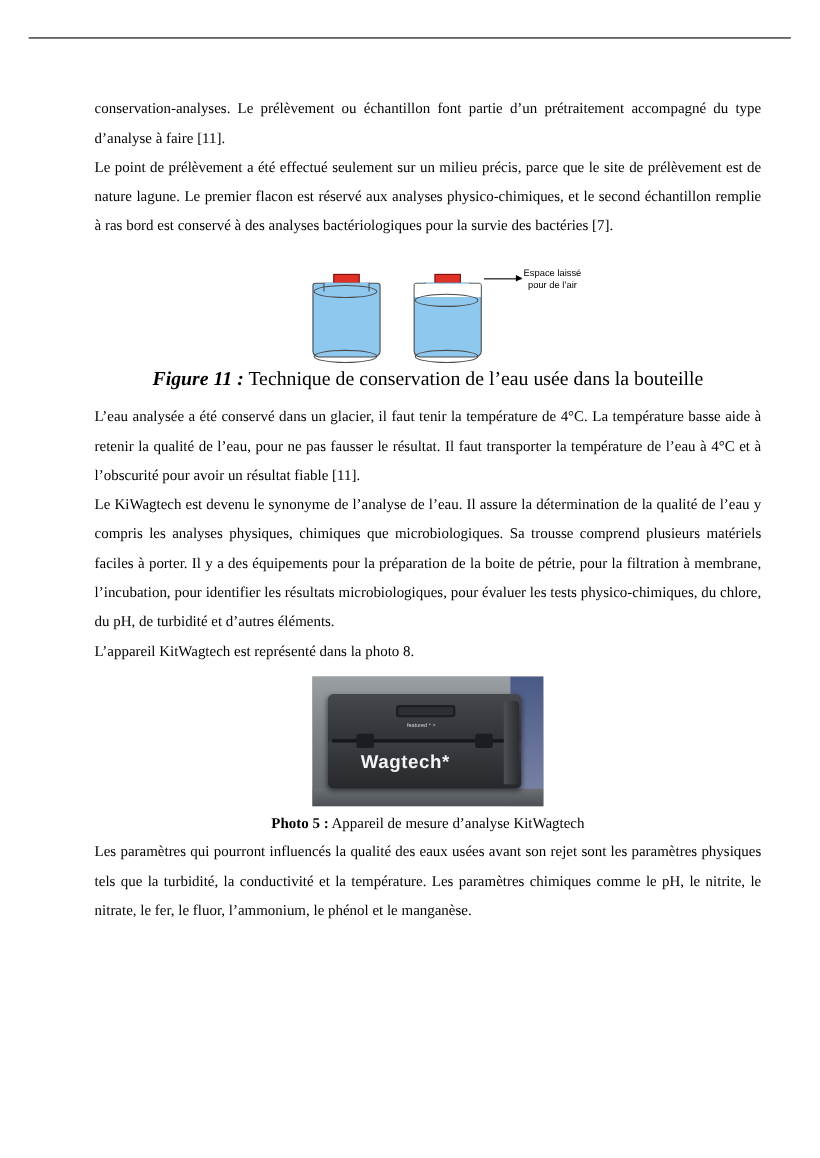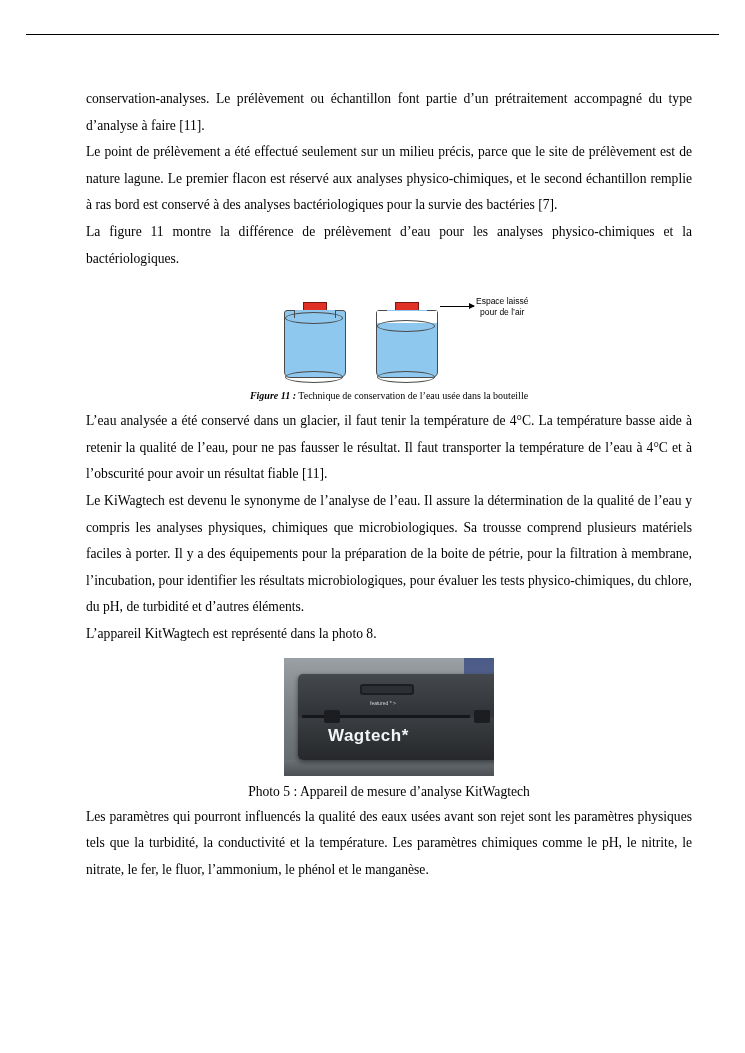--- a/index.html
+++ b/index.html
@@ -40,38 +40,38 @@
   }
   .para {
     margin-bottom: 0px;
   }
   .figure-wrap {
     margin-top: 8px;
     text-align: center;
   }
   .fig-caption {
     text-align: center;
-    font-size: 10px;
+    font-size: 18px;
     line-height: 20px;
     margin-top: 4px;
-    margin-bottom: 2px;
+    margin-bottom: 12px;
   }
   .fig-caption .lbl {
     font-weight: bold;
     font-style: italic;
   }
   .photo-caption {
     text-align: center;
     font-size: 13.6px;
     line-height: 20px;
     margin-top: 6px;
     margin-bottom: 2px;
   }
   .photo-caption .lbl {
-    font-weight: normal;
+    font-weight: bold;
   }
   h2.section {
     font-size: 13.6px;
     font-weight: bold;
     margin: 26px 0 2px 0;
     line-height: 24px;
   }
   h2.section .num {
     display: inline-block;
     width: 52px;
@@ -186,21 +186,20 @@
   }
   .photo .case {
     position: absolute;
     left: 14px;
     top: 16px;
     width: 176px;
     height: 86px;
     background: linear-gradient(180deg,#45484c 0%, #303337 48%, #3a3d41 52%, #26282b 100%);
     border-radius: 5px;
     box-shadow: 0 2px 5px rgba(0,0,0,0.5);
-    padding-left: 42px;
   }
   .photo .case .split {
     position: absolute; left: 4px; top: 41px; width: 168px; height: 3px;
     background: #15171a;
   }
   .photo .case .handle {
     position: absolute; left: 62px; top: 10px; width: 50px; height: 7px;
     border: 2px solid #1c1e21; border-radius: 3px; background: #2c2f33;
   }
   .photo .case .brand {
@@ -245,21 +244,20 @@
 </style>
 </head>
 <body>
 
 <div class="page">
 
   <div class="topline"></div>
 
   <p class="para">conservation-analyses. Le prélèvement ou échantillon font partie d’un prétraitement accompagné du type d’analyse à faire [11].</p>
   <p class="para">Le point de prélèvement a été effectué seulement sur un milieu précis, parce que le site de prélèvement est de nature lagune. Le premier flacon est réservé aux analyses physico-chimiques, et le second échantillon remplie à ras bord est conservé à des analyses bactériologiques pour la survie des bactéries [7].</p>
-  <p class="para">La figure 11 montre la différence de prélèvement d’eau pour les analyses physico-chimiques et la bactériologiques.</p>
 
   <div class="figure-wrap">
     <div class="bottle-figure">
 
       <div class="bottle" id="bottle-left">
         <div class="neck"></div>
         <div class="body"></div>
         <div class="shoulder"></div>
         <div class="ellipse" style="top:10px;"></div>
         <div class="ellipse" style="bottom:-5px;"></div>

